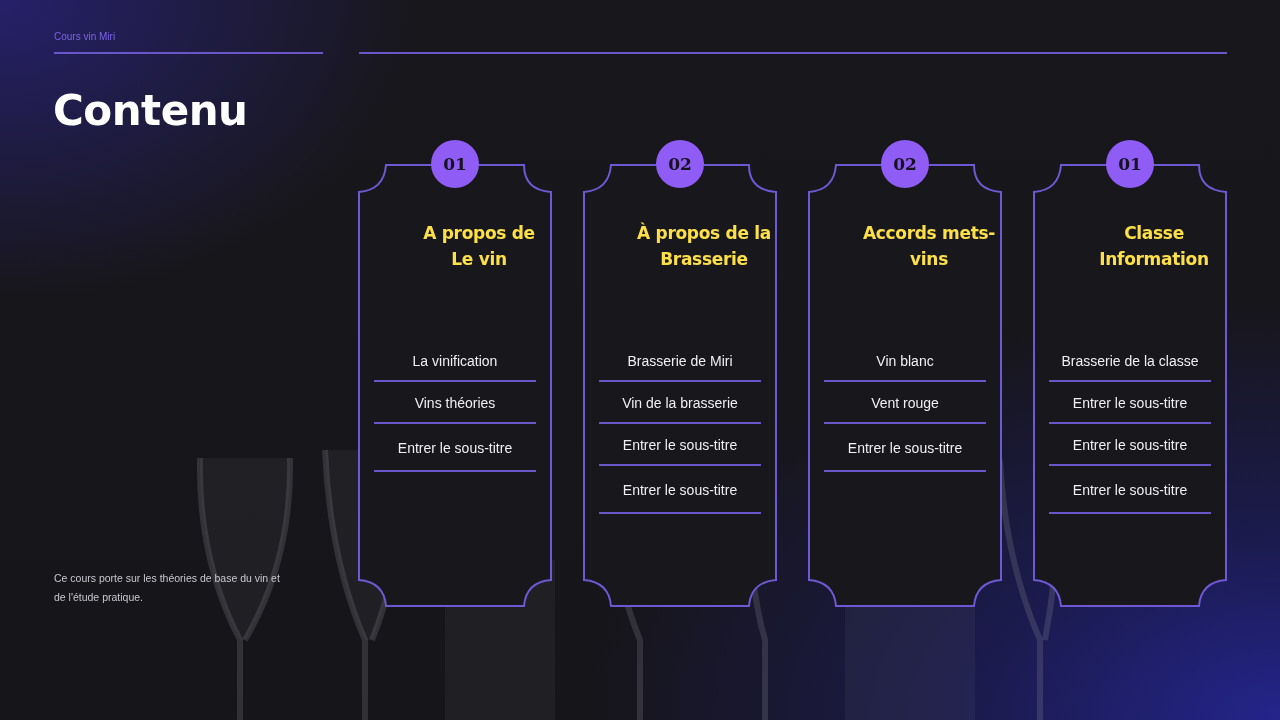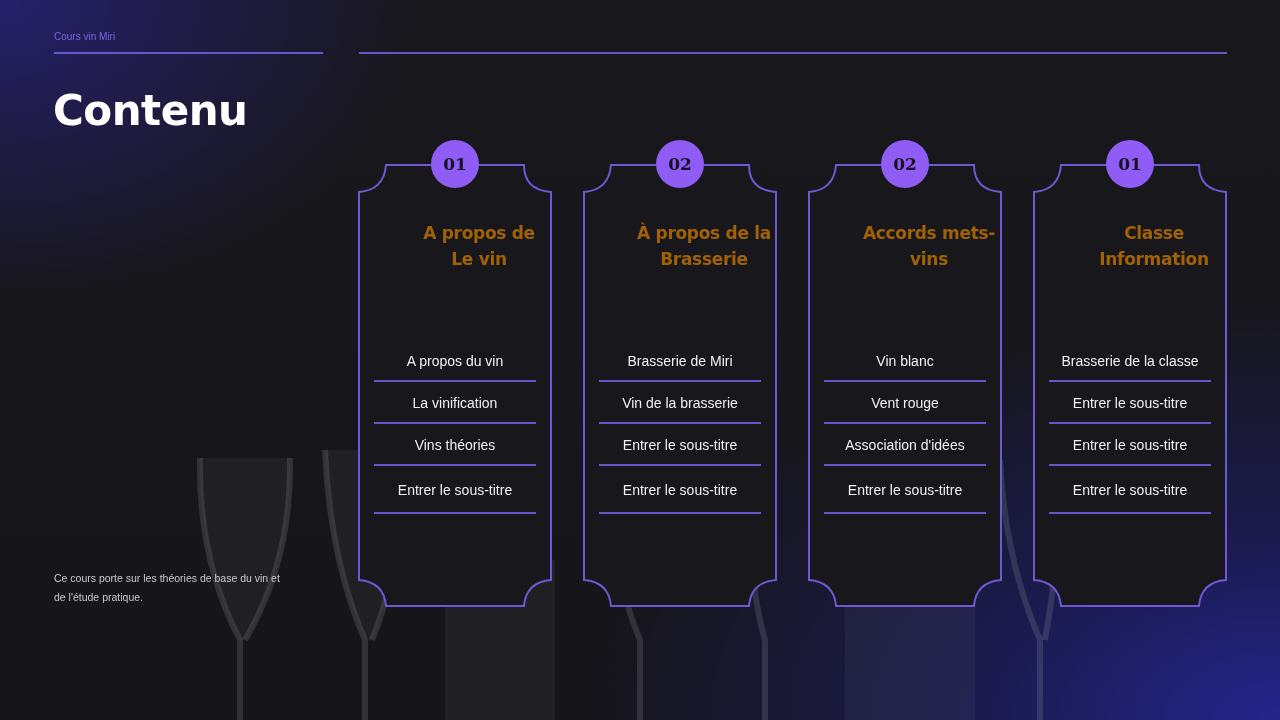--- a/index.html
+++ b/index.html
@@ -46,21 +46,21 @@
     width: 48px; height: 48px; border-radius: 50%;
     background: #8f5cf6;
     display: flex; align-items: center; justify-content: center;
     font-family: "DejaVu Serif", serif; font-weight: bold;
     font-size: 17px; color: #16131f;
   }
   .card-title {
     position: absolute; top: 80px; left: 8px; right: 8px;
     text-align: center;
     font-family: "DejaVu Sans", sans-serif; font-weight: bold;
-    font-size: 17px; line-height: 26px; color: #a16207;
+    font-size: 17px; line-height: 26px; color: #fde047;
     letter-spacing: -0.3px;
     margin-left: 44px;
   }
   .items { position: absolute; top: 200px; left: 16px; width: 162px; }
   .item {
     height: 42px; position: relative;
     display: flex; align-items: center; justify-content: center;
     font-family: "Liberation Sans", sans-serif;
     font-size: 14px; color: #f1eff5; white-space: nowrap;
   }
@@ -100,21 +100,20 @@
 <h1 class="title">Contenu</h1>
 <p class="desc">Ce cours porte sur les théories de base du vin et de l'étude pratique.</p>
 
 <div class="card" style="left:358px;">
   <svg class="frame" width="194" height="470" viewBox="0 0 194 470">
     <path d="M28 25 L166 25 Q166 50 193 52 L193 440 Q168 442 166 466 L28 466 Q26 442 1 440 L1 52 Q26 50 28 25 Z" fill="#18171b" stroke="#6f58d4" stroke-width="2"></path>
   </svg>
   <div class="badge">01</div>
   <div class="card-title">A propos de Le vin</div>
   <div class="items">
-    <div class="item">A propos du vin</div>
     <div class="item">La vinification</div>
     <div class="item">Vins théories</div>
     <div class="item">Entrer le sous-titre</div>
   </div>
 </div>
 
 <div class="card" style="left:583px;">
   <svg class="frame" width="194" height="470" viewBox="0 0 194 470">
     <path d="M28 25 L166 25 Q166 50 193 52 L193 440 Q168 442 166 466 L28 466 Q26 442 1 440 L1 52 Q26 50 28 25 Z" fill="#18171b" stroke="#6f58d4" stroke-width="2"></path>
   </svg>
@@ -130,21 +129,20 @@
 
 <div class="card" style="left:808px;">
   <svg class="frame" width="194" height="470" viewBox="0 0 194 470">
     <path d="M28 25 L166 25 Q166 50 193 52 L193 440 Q168 442 166 466 L28 466 Q26 442 1 440 L1 52 Q26 50 28 25 Z" fill="#18171b" stroke="#6f58d4" stroke-width="2"></path>
   </svg>
   <div class="badge">02</div>
   <div class="card-title">Accords mets-vins</div>
   <div class="items">
     <div class="item">Vin blanc</div>
     <div class="item">Vent rouge</div>
-    <div class="item">Association d'idées</div>
     <div class="item">Entrer le sous-titre</div>
   </div>
 </div>
 
 <div class="card" style="left:1033px;">
   <svg class="frame" width="194" height="470" viewBox="0 0 194 470">
     <path d="M28 25 L166 25 Q166 50 193 52 L193 440 Q168 442 166 466 L28 466 Q26 442 1 440 L1 52 Q26 50 28 25 Z" fill="#18171b" stroke="#6f58d4" stroke-width="2"></path>
   </svg>
   <div class="badge">01</div>
   <div class="card-title">Classe Information</div>

